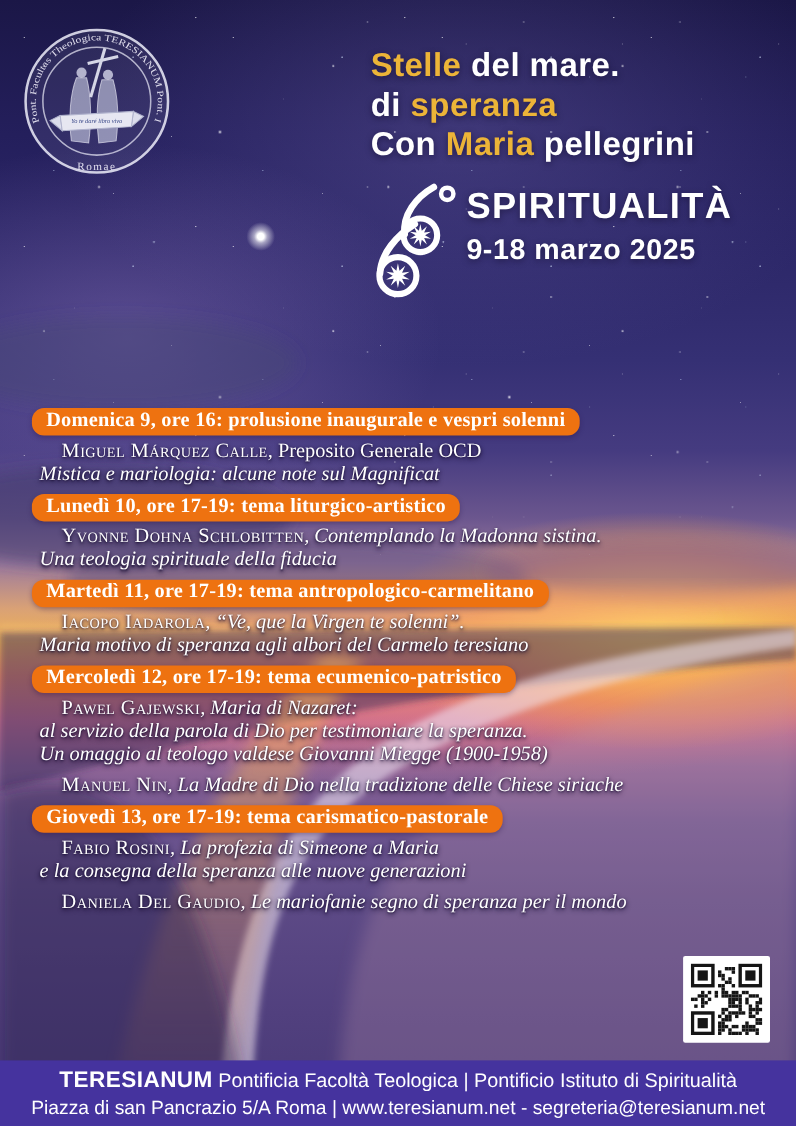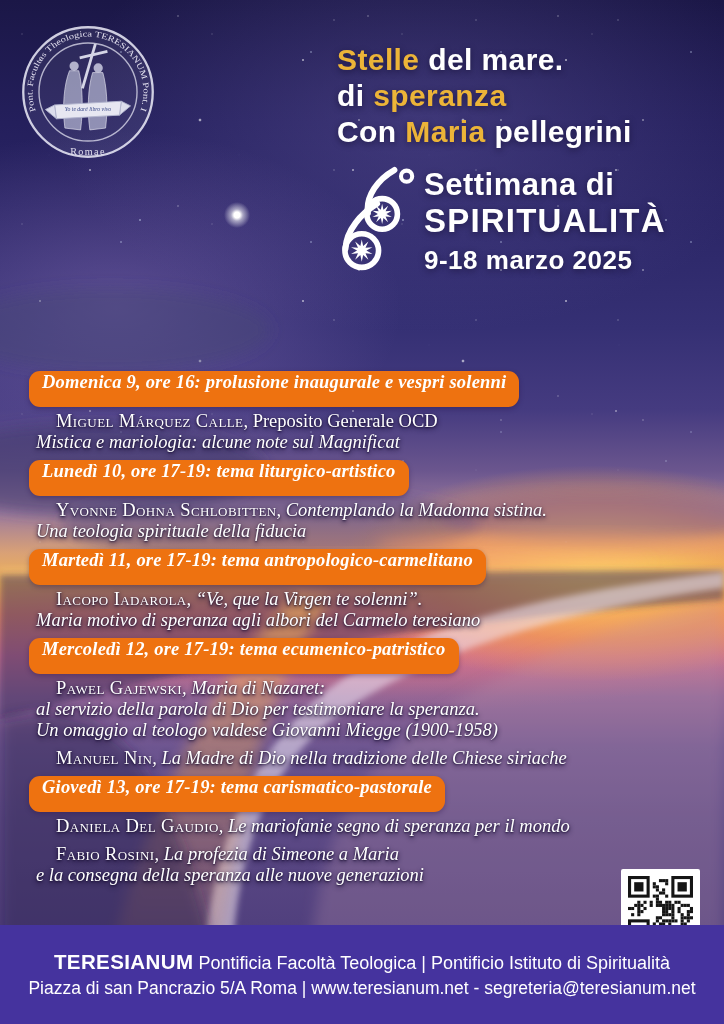--- a/index.html
+++ b/index.html
@@ -56,33 +56,33 @@
   .edition-text{position:absolute;left:424px;top:168px;font-family:"Liberation Sans",sans-serif;
     color:#fff;text-shadow:0 2px 6px rgba(15,10,40,.5);}
   .ed-line1{font-size:31px;font-weight:700;letter-spacing:.5px;line-height:34px;}
   .ed-line2{font-size:33px;font-weight:700;letter-spacing:1.2px;line-height:37px;}
   .ed-line3{font-size:26px;font-weight:600;letter-spacing:.5px;line-height:30px;margin-top:6px;}
   .sr-only{position:absolute;width:1px;height:1px;overflow:hidden;clip:rect(0 0 0 0);}
   
   .schedule{position:absolute;left:29px;top:371px;width:682px;}
   .session{margin:0 0 3px 0;}
   .badge{display:inline-block;background:#EE7210;color:#fff;border-radius:11px;
-    padding:1px 13px 14px;font-size:18.5px;font-weight:600;white-space:nowrap;
-    box-shadow:0 2px 5px rgba(40,18,70,.35);margin:0 0 4px 0;letter-spacing:.2px;font-style:italic;}
+    padding:1px 13px 3px;font-size:18.5px;font-weight:600;white-space:nowrap;
+    box-shadow:0 2px 5px rgba(40,18,70,.35);margin:0 0 4px 0;letter-spacing:.2px;}
   .talk{margin:0 0 7px 0;padding-left:7px;font-size:18.5px;line-height:21px;
     text-shadow:0 2px 5px rgba(22,12,48,.95),0 1px 2px rgba(22,12,48,.8);}
   .speaker{font-variant:small-caps;font-weight:400;letter-spacing:.4px;margin-left:20px;}
   .intro{font-style:italic;}
   .intro.roman{font-style:normal;}
   .cont{display:block;font-style:italic;}
   
   .qr-box{position:absolute;left:621px;top:869px;width:79px;height:79px;background:#fff;
     border-radius:2px;display:flex;align-items:center;justify-content:center;}
   
-  .footer{position:absolute;left:0;bottom:0;width:100%;height:99px;background:#45339E;
+  .footer{position:absolute;left:0;bottom:0;width:100%;height:60px;background:#45339E;
     display:flex;flex-direction:column;align-items:center;justify-content:center;
     font-family:"Liberation Sans",sans-serif;line-height:25px;}
   .f-line1{font-size:18px;}
   .f-brand{font-weight:700;font-size:20.5px;letter-spacing:.4px;}
   .f-line2{font-size:17.5px;}
 </style>
 </head>
 <body>
 
 <div class="poster">
@@ -158,21 +158,20 @@
       <path d="M42,37 C26,47 12,63 11,81" stroke-width="6"></path>
       <circle cx="27" cy="83" r="16.5" stroke-width="5.5"></circle>
       <circle cx="71" cy="10" r="5.5" stroke-width="4"></circle>
     </g>
     <polygon fill="#fff" points="47.0,37.0 48.3,43.0 52.9,38.9 50.4,44.5 56.5,43.9 51.2,47.0 56.5,50.1 50.4,49.5 52.9,55.1 48.3,51.0 47.0,57.0 45.7,51.0 41.1,55.1 43.6,49.5 37.5,50.1 42.8,47.0 37.5,43.9 43.6,44.5 41.1,38.9 45.7,43.0"></polygon>
     <polygon fill="#fff" points="27.0,72.0 28.4,78.6 33.5,74.1 30.7,80.3 37.5,79.6 31.6,83.0 37.5,86.4 30.7,85.7 33.5,91.9 28.4,87.4 27.0,94.0 25.6,87.4 20.5,91.9 23.3,85.7 16.5,86.4 22.4,83.0 16.5,79.6 23.3,80.3 20.5,74.1 25.6,78.6"></polygon>
   </svg>
   <span class="sr-only">66</span>
 
   <div class="edition-text">
-    <div class="ed-line1">Settimana di</div>
     <div class="ed-line2">SPIRITUALITÀ</div>
     <div class="ed-line3">9-18 marzo 2025</div>
   </div>
 
   <div class="schedule">
 
     <div class="session">
       <span class="badge">Domenica 9, ore 16: prolusione inaugurale e vespri solenni</span>
       <p class="talk">
         <span class="speaker">Miguel Márquez Calle</span><span class="intro roman">, Preposito Generale OCD</span>
@@ -204,25 +203,25 @@
         <span class="cont">Un omaggio al teologo valdese Giovanni Miegge (1900-1958)</span>
       </p>
       <p class="talk">
         <span class="speaker">Manuel Nin</span><span class="intro">, La Madre di Dio nella tradizione delle Chiese siriache</span>
       </p>
     </div>
 
     <div class="session">
       <span class="badge">Giovedì 13, ore 17-19: tema carismatico-pastorale</span>
       <p class="talk">
-        <span class="speaker">Daniela Del Gaudio</span><span class="intro">, Le mariofanie segno di speranza per il mondo</span>
-      </p>
-      <p class="talk">
         <span class="speaker">Fabio Rosini</span><span class="intro">, La profezia di Simeone a Maria</span>
         <span class="cont">e la consegna della speranza alle nuove generazioni</span>
+      </p>
+      <p class="talk">
+        <span class="speaker">Daniela Del Gaudio</span><span class="intro">, Le mariofanie segno di speranza per il mondo</span>
       </p>
     </div>
 
   </div>
 
   <div class="qr-box">
     <svg width="65" height="65" viewBox="0 0 63 63">
         <rect x="30" y="3" width="3" height="3" fill="#151515"></rect>
         <rect x="33" y="3" width="3" height="3" fill="#151515"></rect>
         <rect x="36" y="3" width="3" height="3" fill="#151515"></rect>

